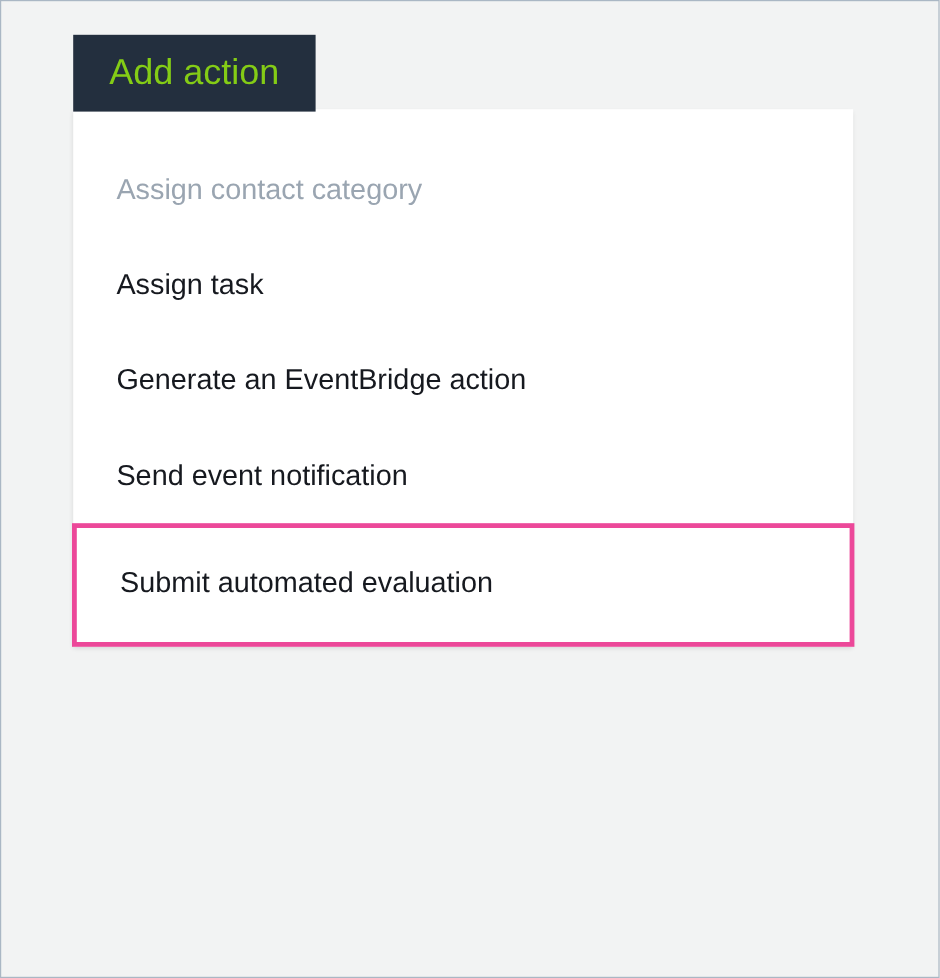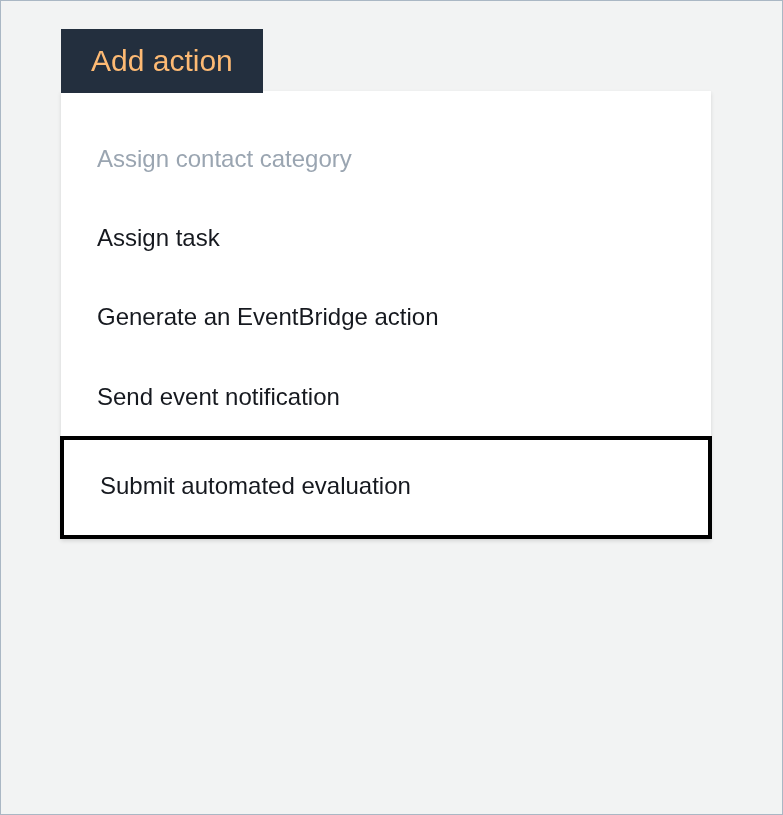--- a/index.html
+++ b/index.html
@@ -11,21 +11,21 @@
       font-family: "Amazon Ember", "Helvetica Neue", Helvetica, Arial, sans-serif;
       background: #f2f3f3;
       width: 783px;
       height: 815px;
       border: 1px solid #aab7c4;
       padding: 28px 0 0 60px;
       position: relative;
     }
     .add-action-btn {
       background: #232f3e;
-      color: #fdba74;
+      color: #84cc16;
       border: none;
       font-size: 30px;
       font-weight: 400;
       padding: 15px 30px;
       cursor: pointer;
       font-family: inherit;
       position: relative;
       z-index: 2;
     }
     .dropdown-menu {
@@ -42,21 +42,21 @@
       padding: 24px 36px;
       cursor: pointer;
       color: #16191f;
       line-height: 1.3;
     }
     .menu-item.disabled {
       color: #9aa5b1;
       cursor: default;
     }
     .menu-item.highlighted {
-      border: 4px solid #000000;
+      border: 4px solid #ec4899;
       margin: 0 -1px 0 -1px;
       padding: 30px 36px 34px 36px;
     }
   </style>
 </head>
 <body>
 
 
 
 <button class="add-action-btn">

